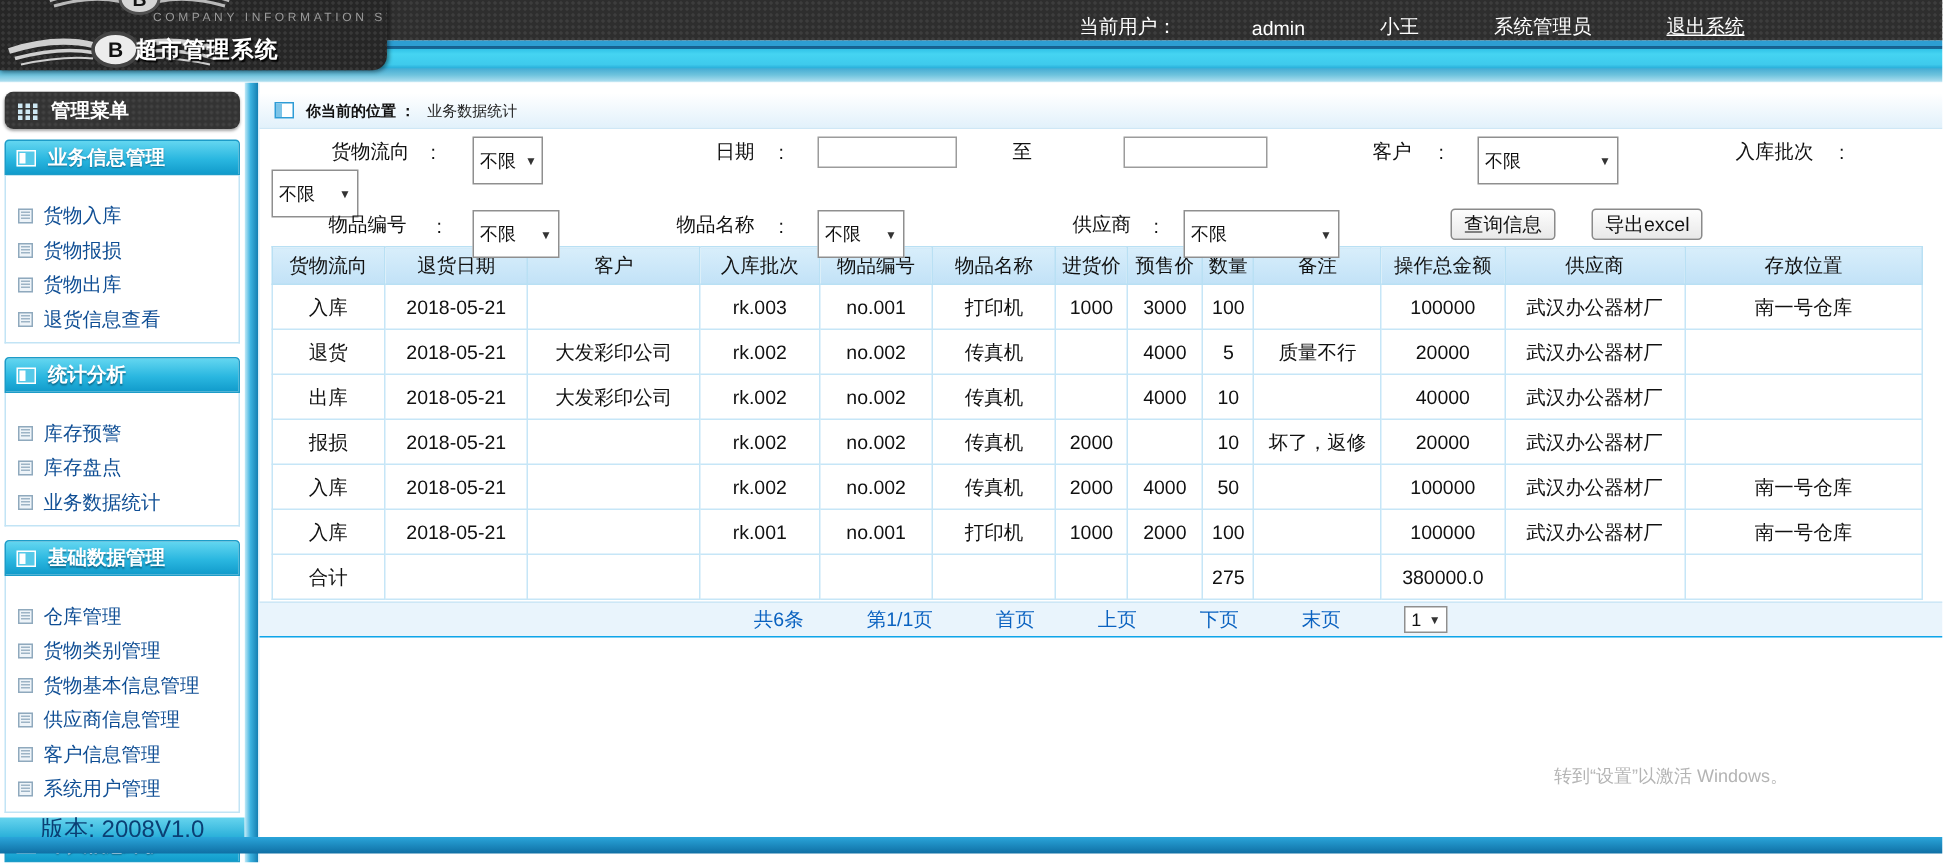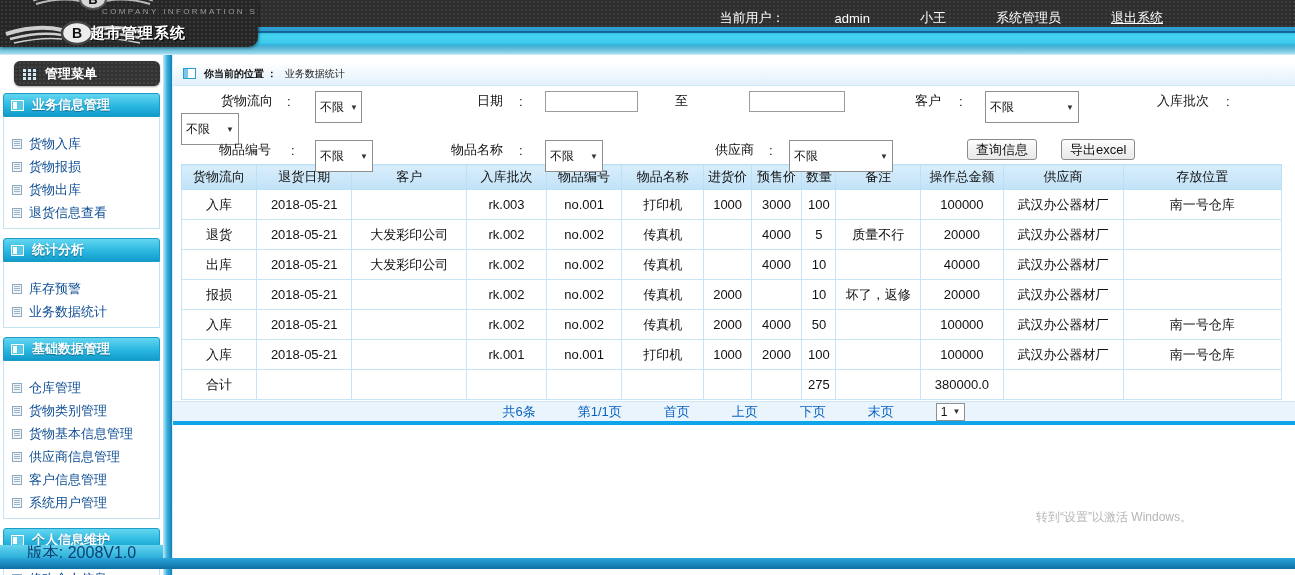--- a/index.html
+++ b/index.html
@@ -29,21 +29,21 @@
     font-size:15px; text-shadow:1px 1px 1px #000; letter-spacing:1px; }
   .user-info { position:absolute; top:9px; right:132px; display:flex; gap:50px;
     color:#fff; font-size:13px; white-space:nowrap; align-items:center; }
   .user-info .logout { text-decoration:underline; cursor:pointer; }
 
   
   .content-row { display:flex; height:520px; }
 
   
   .sidebar { width:163px; position:relative; background:#fff; padding-top:5px; }
-  .menu-hdr { height:25px; margin:1px 3px 7px 14px; border-radius:6px;
+  .menu-hdr { height:25px; margin:1px 3px 7px 3px; border-radius:6px;
     background-color:#333; background-image:radial-gradient(#424242 1px, transparent 1.2px);
     background-size:4px 4px; display:flex; align-items:center; padding:0 9px; gap:9px;
     color:#fff; font-weight:bold; font-size:13px; box-shadow:0 1px 2px rgba(0,0,0,.35); }
   .grid-icon { width:3px; height:3px; background:#cfe9f4; display:inline-block;
     box-shadow:5px 0 #cfe9f4,10px 0 #cfe9f4,0 4px #cfe9f4,5px 4px #cfe9f4,10px 4px #cfe9f4,
     0 8px #cfe9f4,5px 8px #cfe9f4,10px 8px #cfe9f4; margin:-6px 10px 0 0; }
   .section { margin:0 3px 9px 3px; }
   .sec-hdr { height:24px; background:linear-gradient(#63d6f0,#2ab7e0 55%,#119bcb);
     border:1px solid #1d9cc8; border-radius:3px 3px 0 0; color:#fff; font-weight:bold;
     font-size:13px; display:flex; align-items:center; padding:0 7px; gap:8px;
@@ -90,21 +90,21 @@
     font-family:inherit; color:#111; }
 
   table.grid { border-collapse:collapse; margin-left:8px; width:1101px; table-layout:fixed; }
   table.grid th { background:linear-gradient(#d8eefb,#c2e2f7); font-weight:normal;
     height:25px; border:1px solid #b9e0f4; font-size:13px; color:#111; padding:0 1px;
     overflow:hidden; }
   table.grid td { height:30px; border:1px solid #c6e6f7; text-align:center; font-size:13px;
     color:#111; background:#fff; padding:0 1px; overflow:hidden; white-space:nowrap; }
 
   .pagination { height:24px; background:#e9f4fc; border-top:1px solid #cde7f6;
-    border-bottom:4px solid #0ea5e9; display:flex; align-items:center; justify-content:center;
+    border-bottom:1px solid #0ea5e9; display:flex; align-items:center; justify-content:center;
     gap:42px; font-size:13px; color:#0a62c0; margin-top:1px; }
   .pagination .plink { cursor:pointer; }
   .page-sel { display:inline-flex; align-items:center; height:18px; border:1px solid #8f8f8f;
     background:#fff; color:#111; padding:0 4px; font-size:12px; cursor:pointer; }
   .page-sel .arrow { font-size:8px; margin-left:5px; color:#333; }
 
   .watermark { position:absolute; left:863px; top:450px; color:#a6a6a6; }
   .wm1 { font-size:19px; }
   .wm2 { font-size:12px; color:#b4b4b4; margin-top:4px; }
 
@@ -190,20 +190,24 @@
         <span class="win-icon"></span>
         <span>统计分析</span>
       </div>
       <div class="sec-body">
         <div class="menu-item">
             <span class="doc-icon"></span>
             <span>库存预警</span>
           </div>
         <div class="menu-item">
             <span class="doc-icon"></span>
+            <span>库存盘点</span>
+          </div>
+        <div class="menu-item">
+            <span class="doc-icon"></span>
             <span>业务数据统计</span>
           </div>
       </div>
     </div>
 
     <div class="section">
       <div class="sec-hdr">
         <span class="win-icon"></span>
         <span>基础数据管理</span>
       </div>

